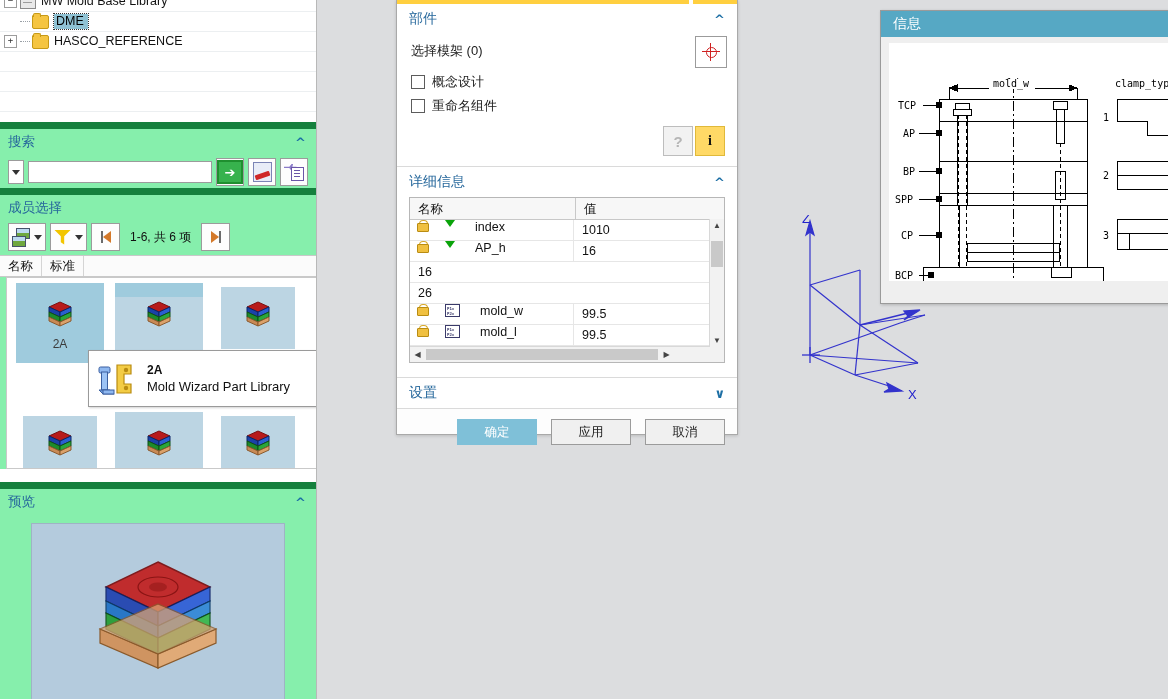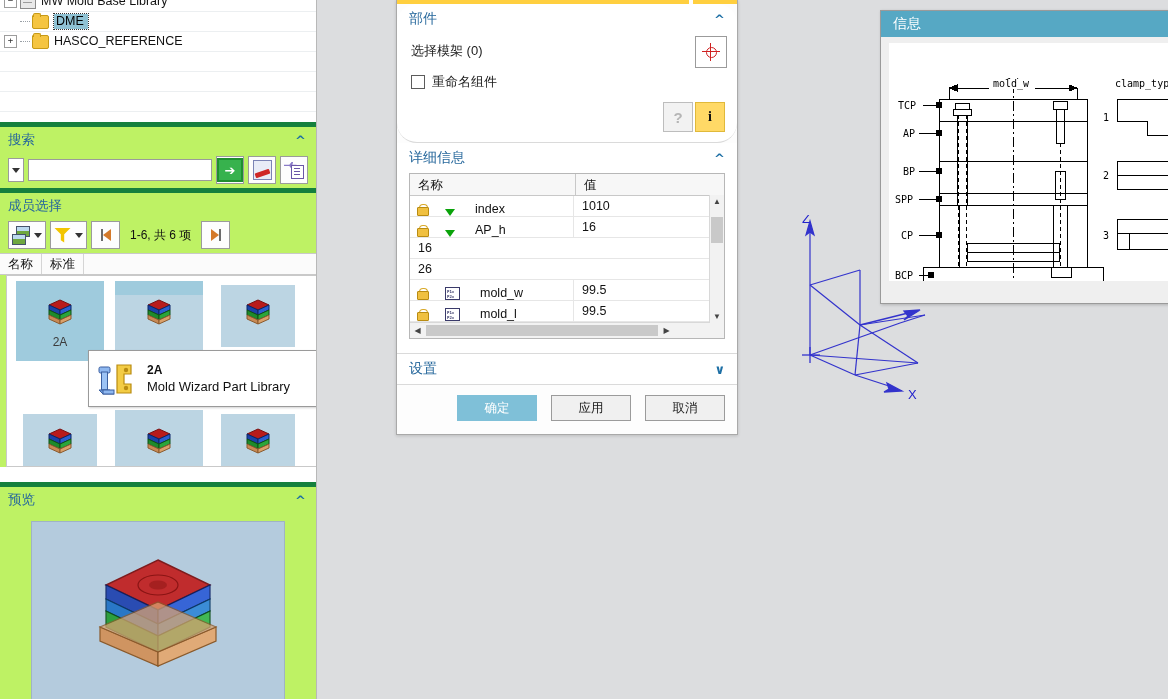--- a/index.html
+++ b/index.html
@@ -38,21 +38,21 @@
   .doc-icon{
     width:14px;height:12px;display:inline-block;margin-right:5px;
     background:#e9e9e9;border:1px solid #8b8b8b;position:relative;
   }
   .doc-icon:after{content:"";position:absolute;left:2px;top:3px;width:9px;height:1px;
     background:#9c9c9c;box-shadow:0 3px 0 #9c9c9c;}
   .tree-label{font-size:12.5px;color:#111;white-space:nowrap;line-height:15px;}
   .tree-blank{height:19px;border-bottom:1px solid #eceff1;}
 
   
-  .sec{border-top:5px solid #15803d;background:#bef264;}
+  .sec{border-top:7px solid #15803d;background:#86efac;}
   .sec-head{height:26px;display:flex;align-items:center;justify-content:space-between;
             padding:0 10px 0 8px;}
   .sec-title{color:#27689c;font-size:13.5px;}
   .chev{color:#1d6fa5;font-size:13px;font-weight:bold;font-family:"DejaVu Sans",sans-serif;}
 
   
   .search-row{display:flex;align-items:center;padding:3px 8px 8px 8px;gap:4px;}
   .combo-arrow{width:14px;height:22px;border:1px solid #9b9b9b;background:#fff;
      display:flex;align-items:center;justify-content:center;font-size:7px;color:#333;}
   .search-input{flex:1;height:20px;border:1px solid #9b9b9b;background:#fff;
@@ -164,21 +164,21 @@
      font-weight:bold;font-family:"Liberation Serif",serif;}
 
   
   .tbl-wrap{margin:0 2px 6px 2px;border:1px solid #b7b7b7;background:#fff;position:relative;}
   .tbl-hdr{display:flex;height:21px;background:#f7f7f7;border-bottom:1px solid #c8c8c8;}
   .tbl-hdr div{font-size:12.5px;color:#111;padding:3px 0 0 8px;}
   .c-name{width:157px;border-right:1px solid #c8c8c8;}
   .c-val{flex:1;}
   .tbl-rows{position:relative;}
   .trow{display:flex;height:20px;border-bottom:1px solid #e6e6e6;align-items:center;}
-  .trow .n{width:157px;border-right:1px solid #e6e6e6;display:flex;align-items:flex-end;
+  .trow .n{width:157px;border-right:1px solid #e6e6e6;display:flex;align-items:flex-start;
      gap:18px;padding-left:6px;height:100%;}
   .trow .v{flex:1;padding-left:8px;font-size:12.5px;color:#111;}
   .lock-ic{width:11px;height:12px;position:relative;flex:none;}
   .lock-ic .body{position:absolute;left:1px;bottom:0;width:10px;height:7px;background:#f0c040;
      border:1px solid #b98c12;border-radius:1px;}
   .lock-ic .sh{position:absolute;left:3px;top:0;width:7px;height:6px;border:1.4px solid #d8a92a;
      border-bottom:none;border-radius:4px 4px 0 0;}
   .green-tri{width:0;height:0;border-left:5px solid transparent;border-right:5px solid transparent;
      border-top:7px solid #0aa30a;flex:none;}
   .list-ic{width:12px;height:11px;border:1px solid #3a3a6a;background:#fff;position:relative;flex:none;
@@ -435,34 +435,38 @@
   </div>
 </div>
 
 <div id="dialog">
   <div class="accent-bar">
     <i style="width:292px"></i>
       <i style="width:4px;background:transparent"></i>
       <i style="width:44px"></i>
   </div>
 
-  <div class="dlg-sec" style="margin-top:4px;border-radius:20px;">
+  <div class="dlg-sec" style="margin-top:4px;">
     <div class="dlg-head">
       <span class="dlg-title">部件</span>
       <span class="chev">^</span>
     </div>
     <div class="dlg-body">
       <div class="target-btn">
         <span class="target-ic">
           <span class="ring"></span>
             <span class="h"></span>
             <span class="v"></span>
         </span>
       </div>
       <div class="sel-line">选择模架 (0)</div>
+      <div class="cb-row">
+        <span class="cbx"></span>
+        <span class="cb-lbl">概念设计</span>
+      </div>
       <div class="cb-row">
         <span class="cbx"></span>
         <span class="cb-lbl">重命名组件</span>
       </div>
       <div class="helpbar">
         <div class="help-btn">?</div>
         <div class="info-btn">i</div>
       </div>
     </div>
   </div>

